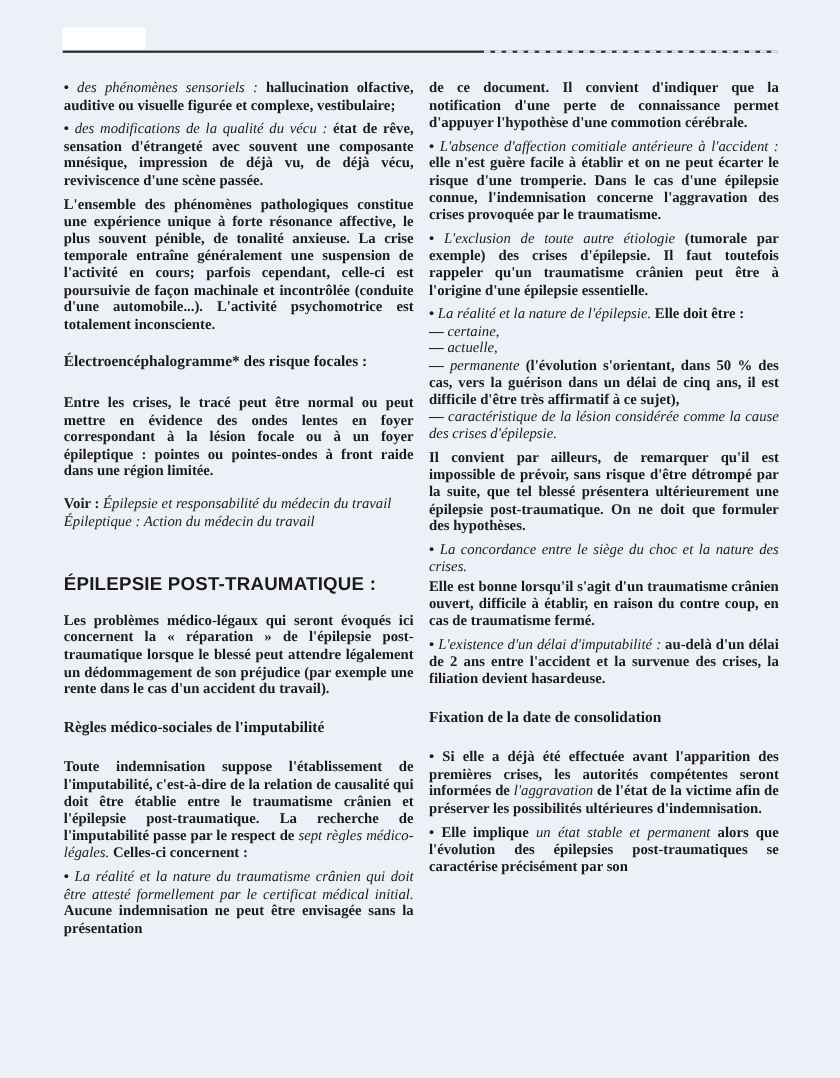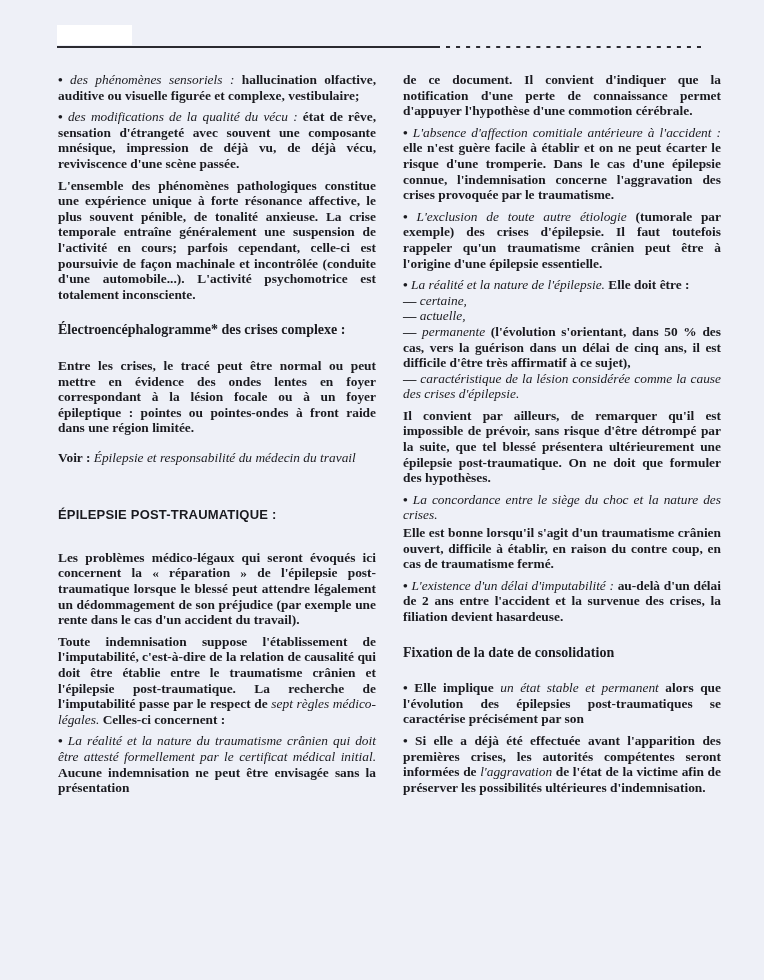--- a/index.html
+++ b/index.html
@@ -39,38 +39,38 @@
     .column {
       position: absolute;
       top: 72px;
       width: 318px;
       font-size: 13.4px;
       line-height: 15.6px;
       font-weight: bold;
       text-align: justify;
     }
     .col-left { left: 58px; }
-    .col-right { left: 403px; }
+    .col-right { left: 390px; }
     p {
       margin: 0 0 6px 0;
     }
     .bi { font-style: italic; font-weight: normal; }
     .light-it { font-style: italic; font-weight: normal; }
     .subhead {
       font-size: 14px;
       font-weight: bold;
       margin: 20px 0 20px 0;
       text-align: left;
     }
     .big-title {
       font-family: "Liberation Sans", "DejaVu Sans", sans-serif;
       font-weight: bold;
-      font-size: 13px;
+      font-size: 17px;
       line-height: 18px;
-      margin: 40px 0 26px 0;
+      margin: 40px 0 16px 0;
       text-align: left;
       letter-spacing: 0.2px;
     }
     .voir {
       margin-top: 14px;
       text-align: left;
       line-height: 16px;
     }
     .dash-item { margin: 0; }
   </style>
@@ -85,35 +85,39 @@
   <p>
     <span>•</span>
     <span class="bi">des phénomènes sensoriels :</span><span> hallucination olfactive, auditive ou visuelle figurée et complexe, vestibulaire;</span>
   </p>
   <p>
     <span>•</span>
     <span class="bi">des modifications de la qualité du vécu :</span><span> état de rêve, sensation d'étrangeté avec souvent une composante mnésique, impression de déjà vu, de déjà vécu, reviviscence d'une scène passée.</span>
   </p>
   <p>L'ensemble des phénomènes pathologiques constitue une expérience unique à forte résonance affective, le plus souvent pénible, de tonalité anxieuse. La crise temporale entraîne généralement une suspension de l'activité en cours; parfois cependant, celle-ci est poursuivie de façon machinale et incontrôlée (conduite d'une automobile...). L'activité psychomotrice est totalement inconsciente.</p>
 
-  <div class="subhead">Électroencéphalogramme* des crises complexe :</div>
+  <div class="subhead">Électroencéphalogramme* des risque focales :</div>
   <p>Entre les crises, le tracé peut être normal ou peut mettre en évidence des ondes lentes en foyer correspondant à la lésion focale ou à un foyer épileptique : pointes ou pointes-ondes à front raide dans une région limitée.</p>
 
   <div class="voir">
     <div>
       <span>Voir :</span><span class="bi"> Épilepsie et responsabilité du médecin du travail</span>
+    </div>
+    <div>
+      <span class="bi">Épileptique :</span><span class="bi"> Action du médecin du travail</span>
     </div>
   </div>
 
   <div class="big-title">
     <div>ÉPILEPSIE POST-TRAUMATIQUE :</div>
   </div>
 
   <p>Les problèmes médico-légaux qui seront évoqués ici concernent la « réparation » de l'épilepsie post-traumatique lorsque le blessé peut attendre légalement un dédommagement de son préjudice (par exemple une rente dans le cas d'un accident du travail).</p>
 
+  <div class="subhead">Règles médico-sociales de l'imputabilité</div>
 
   <p>
     <span>Toute indemnisation suppose l'établissement de l'imputabilité, c'est-à-dire de la relation de causalité qui doit être établie entre le traumatisme crânien et l'épilepsie post-traumatique. La recherche de l'imputabilité passe par le respect de </span><span class="bi">sept règles médico-légales.</span><span> Celles-ci concernent :</span>
   </p>
   <p>
     <span>•</span>
     <span class="bi">La réalité et la nature du traumatisme crânien qui doit être attesté formellement par le certificat médical initial.</span><span> Aucune indemnisation ne peut être envisagée sans la présentation</span>
   </p>
 </div>
 
@@ -164,20 +168,20 @@
 
   <p>
     <span>•</span>
     <span class="bi">L'existence d'un délai d'imputabilité :</span><span> au-delà d'un délai de 2 ans entre l'accident et la survenue des crises, la filiation devient hasardeuse.</span>
   </p>
 
   <div class="subhead">Fixation de la date de consolidation</div>
 
   <p>
     <span>•</span>
-    <span>Elle implique </span><span class="bi">un état stable et permanent</span><span> alors que l'évolution des épilepsies post-traumatiques se caractérise précisément par son</span>
+    <span>Si elle a déjà été effectuée avant l'apparition des premières crises, les autorités compétentes seront informées de </span><span class="bi">l'aggravation</span><span> de l'état de la victime afin de préserver les possibilités ultérieures d'indemnisation.</span>
   </p>
 
   <p>
     <span>•</span>
-    <span>Si elle a déjà été effectuée avant l'apparition des premières crises, les autorités compétentes seront informées de </span><span class="bi">l'aggravation</span><span> de l'état de la victime afin de préserver les possibilités ultérieures d'indemnisation.</span>
+    <span>Elle implique </span><span class="bi">un état stable et permanent</span><span> alors que l'évolution des épilepsies post-traumatiques se caractérise précisément par son</span>
   </p>
 </div>
 
 </body></html>

